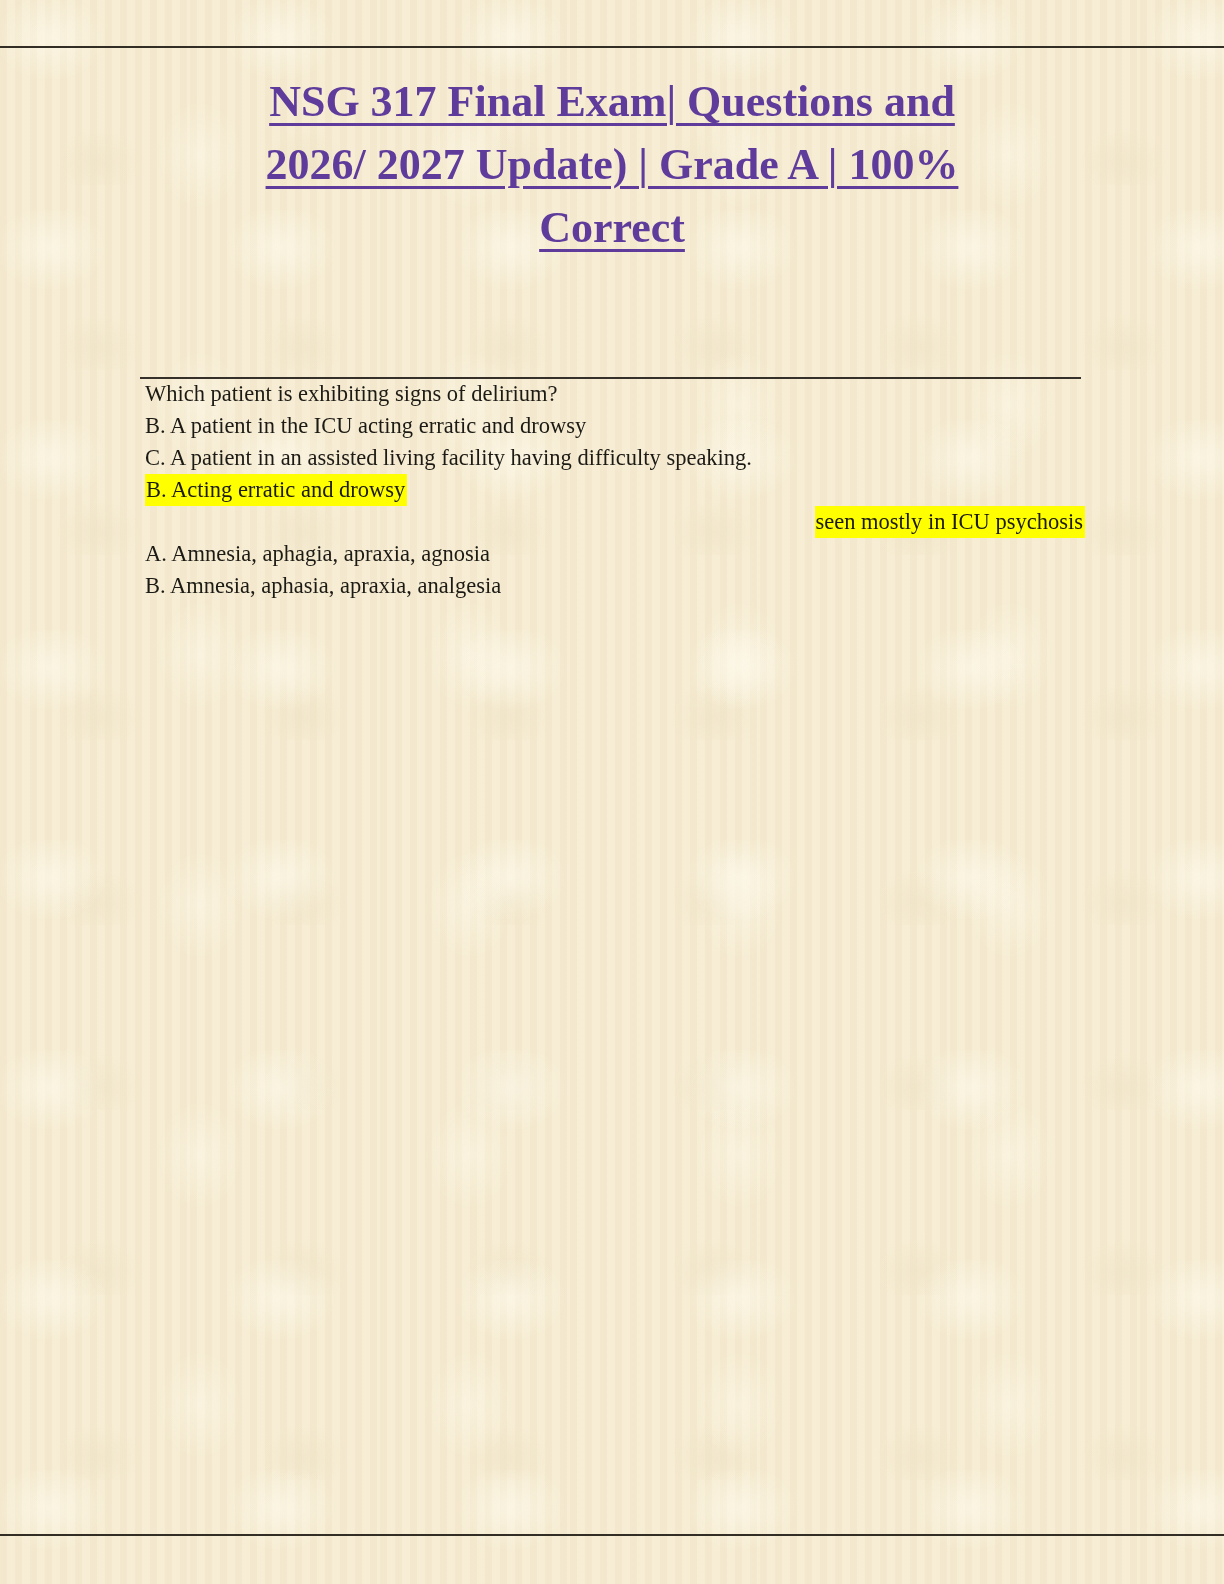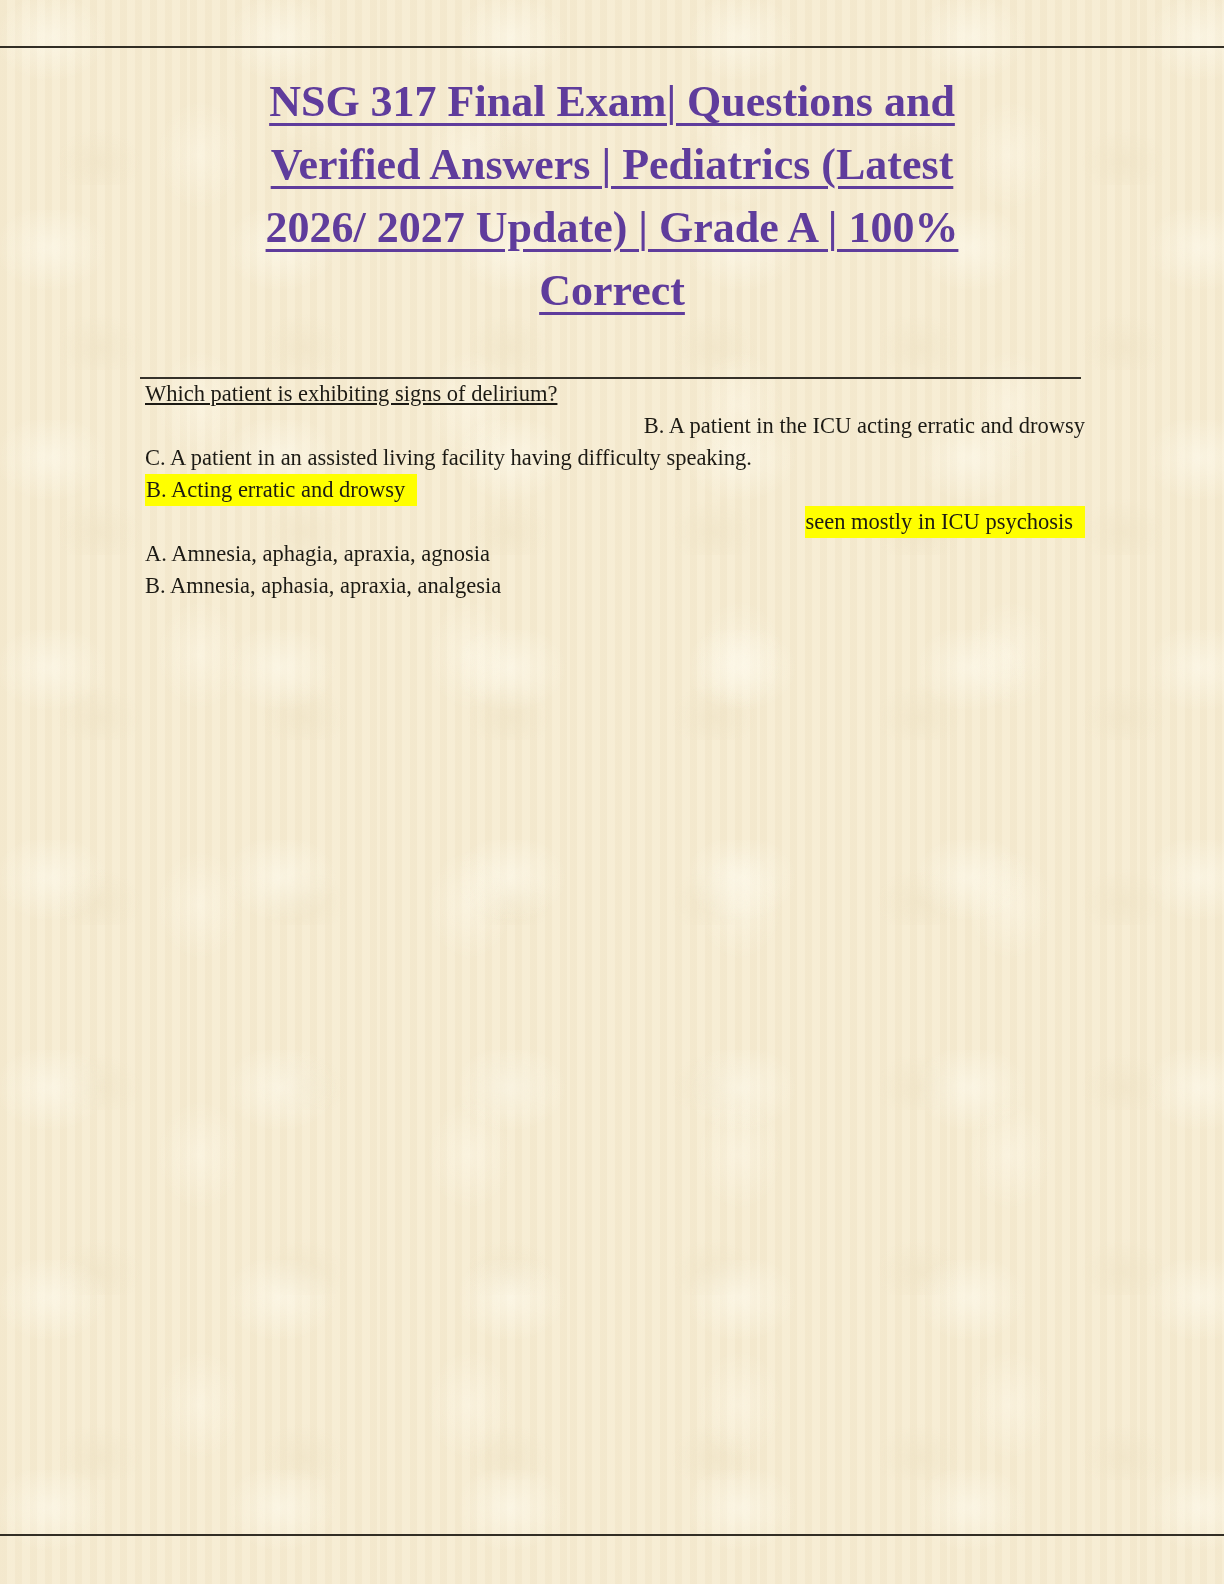--- a/index.html
+++ b/index.html
@@ -53,48 +53,47 @@
 
   .content {
     position: absolute;
     top: 378px; left: 145px;
     width: 940px;
     font-size: 22.5px;
     line-height: 32px;
   }
   .content p { margin: 0; }
 
-  .p1  { margin-top: 98px; text-decoration: underline; }
+  .p1  { margin-top: 98px; }
   .p2  { margin-top: 62px; }
-  .p3  { margin-top: 67px; text-align: right; }
+  .p3  { margin-top: 67px; }
   .p4  { margin-top: 61px; }
   .p5  { margin-top: 17px; }
   .p6  { margin-top: 63px; }
   .p7  { margin-top: 62px; text-align: right; }
   .p8  { margin-top: 115px; }
   .p9  { margin-top: 65px; }
   .p10 { margin-top: 63px; }
 
   .hl {
     background-color: var(--highlight-color, #ffff00);
-    padding: 3px 12px 4px 1px;
+    padding: 3px 2px 4px 1px;
     -webkit-box-decoration-break: clone;
     box-decoration-break: clone;
   }
 </style>
 </head>
 <body>
 
 <div class="page">
 
   <hr class="rule top">
 
   <h1 class="doc-title">
     <div class="t-line">NSG 317 Final Exam| Questions and</div>
-    <div class="t-line">Verified Answers | Pediatrics (Latest</div>
     <div class="t-line">2026/ 2027 Update) | Grade A | 100%</div>
     <div class="t-line">Correct</div>
   </h1>
 
   <hr class="title-sep">
 
   <div class="content">
     <p class="p1">Which patient is exhibiting signs of delirium?</p>
     <p class="p3">B. A patient in the ICU acting erratic and drowsy</p>
     <p class="p4">C. A patient in an assisted living facility having difficulty speaking.</p>

